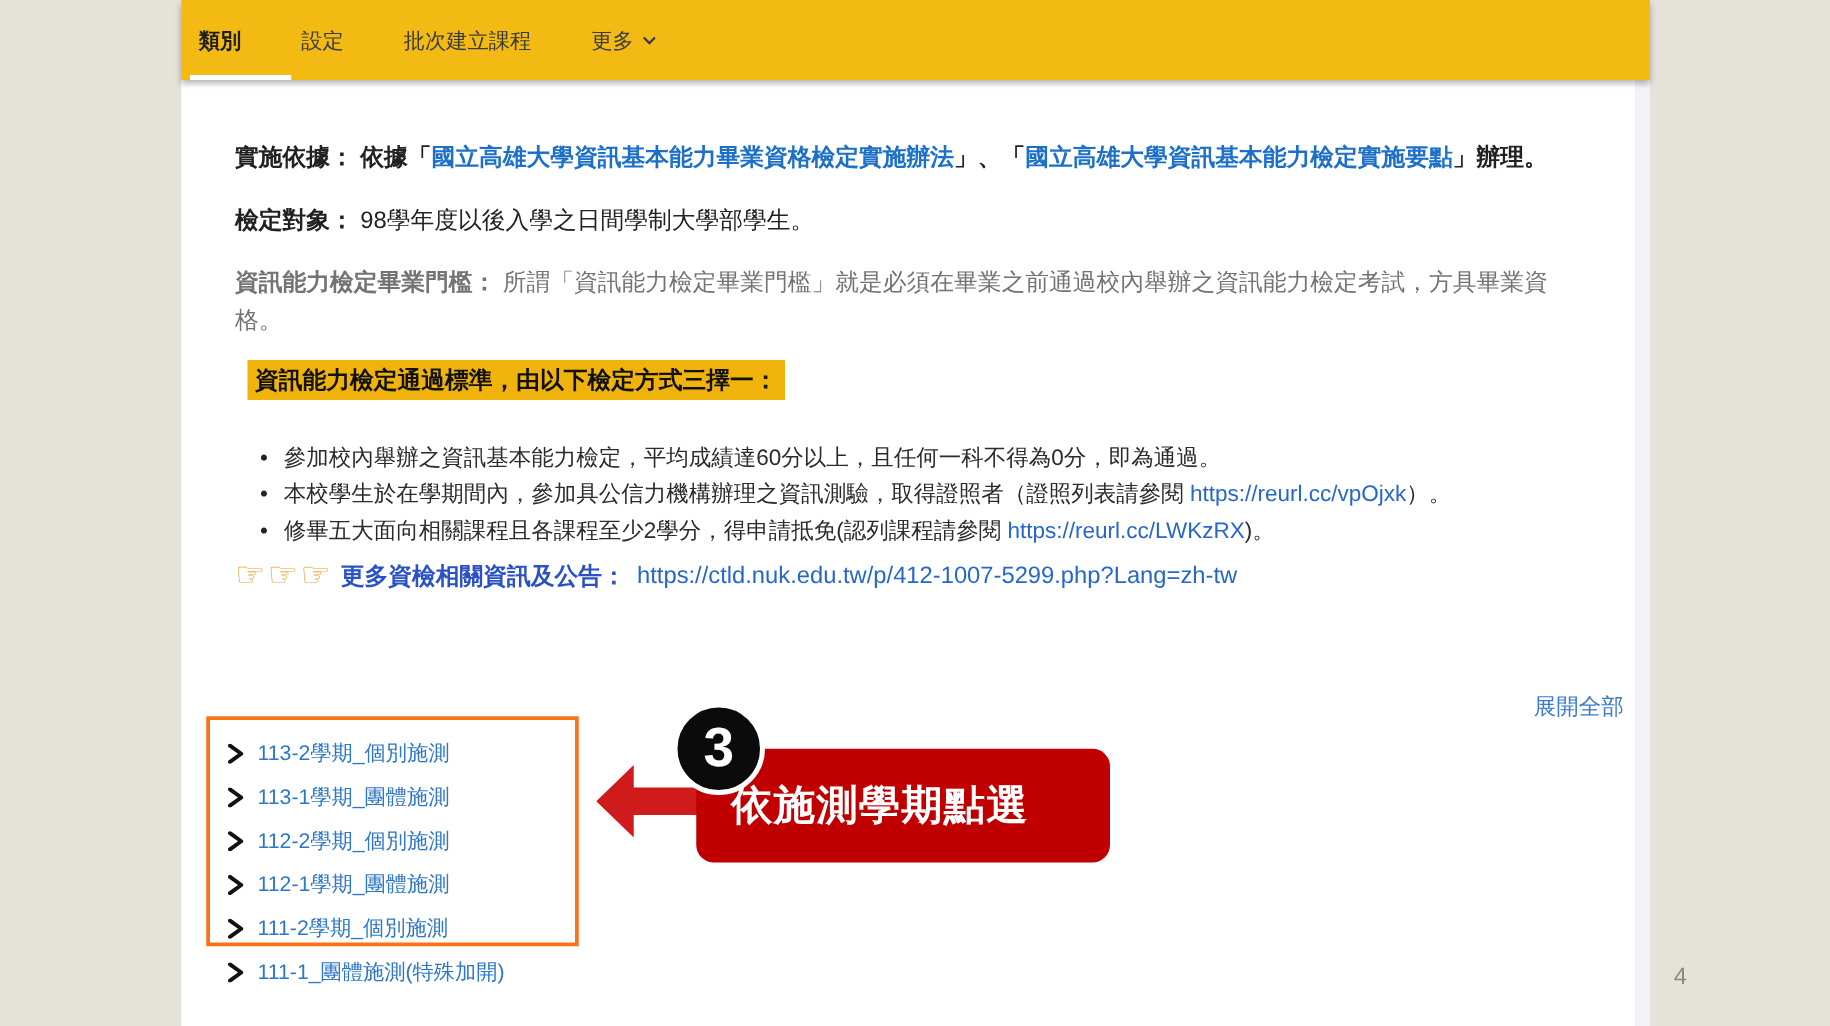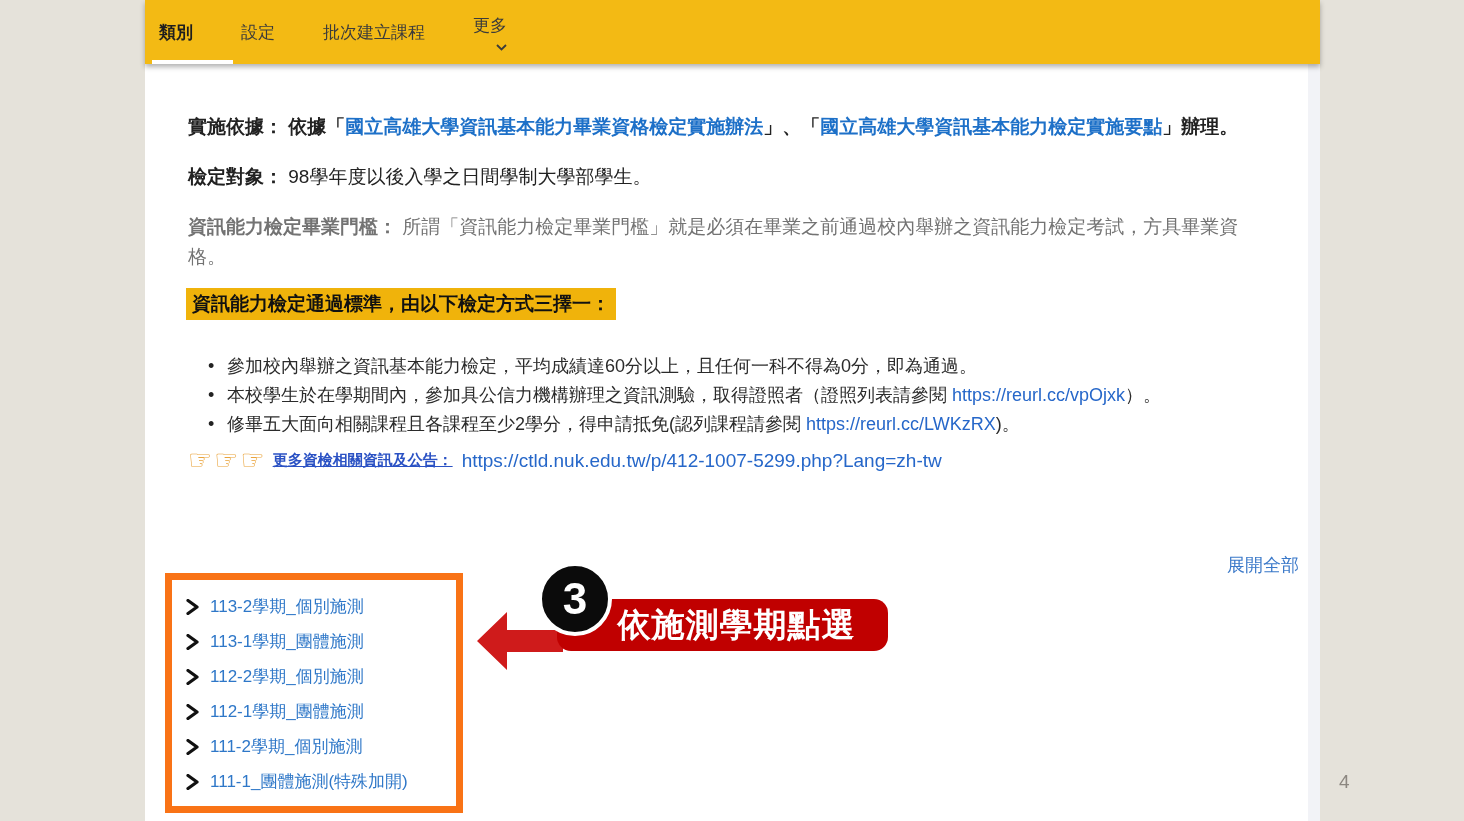--- a/index.html
+++ b/index.html
@@ -9,54 +9,54 @@
   .content-bg { position:absolute; left:145px; top:0; width:1175px; height:821px; background:#ffffff; }
   .scroll-track { position:absolute; left:1308px; top:64px; width:12px; height:757px; background:#F2F3F7; }
 
   
   .navbar { position:absolute; left:145px; top:0; width:1175px; height:64px; background:#F3BA14;
             box-shadow:0 3px 5px rgba(0,0,0,.30); display:flex; align-items:center;
             padding-left:14px; box-sizing:border-box; gap:48px; z-index:5; }
   .tab { font-size:17px; color:#3b3b3b; cursor:pointer; white-space:nowrap; }
   .tab.active { font-weight:bold; color:#1e1e1e; }
   .tab-underline { position:absolute; left:7px; bottom:0; width:81px; height:4px; background:#ffffff; }
-  .more-tab { display:flex; align-items:flex-end; gap:7px;flex-direction:column; }
+  .more-tab { display:flex; align-items:center; gap:7px; }
   .chev-down { width:11px; height:7px; }
 
   
   .abs { position:absolute; }
   .para { font-size:19px; color:#222222; line-height:30px; }
   .bold { font-weight:bold; }
   .blue-link { color:#1D70C8; font-weight:bold; text-decoration:none; cursor:pointer; }
   .pink { color:#737373; }
   .hl-heading { display:inline-block; background:#F0B30B; color:#111111; font-weight:bold;
                 font-size:19px; padding:3px 6px; }
   .methods { margin:0; padding:0; list-style:none; }
   .methods li { position:relative; font-size:18px; color:#2b2b2b; line-height:29px; padding-left:21px; }
   .methods li::before { content:"•"; position:absolute; left:2px; top:0; color:#222; }
   .inline-url { color:#2667C9; text-decoration:none; cursor:pointer; font-weight:normal; }
 
   .more-info { display:flex; align-items:center; }
   .fingers { font-size:27px; color:#E9A33B; letter-spacing:2px; line-height:27px; }
-  .more-label { font-size:15px; font-weight:bold; color:#2B52C4; margin-left:6px;text-decoration:underline; }
+  .more-label { font-size:19px; font-weight:bold; color:#2B52C4; margin-left:6px; }
   .more-url { font-size:19px; font-weight:normal; color:#2667C9; margin-left:9px; text-decoration:none; cursor:pointer; }
 
   .expand-all { font-size:18px; color:#3B79C9; cursor:pointer; }
 
   
-  .cat-box { position:absolute; left:165px; top:573px; width:298px; height:240px; box-sizing:border-box;
-             border:7px solid #f97316; background:#ffffff; padding:9px 0 0 14px; }
+  .cat-box { position:absolute; left:165px; top:573px; width:298px; height:184px; box-sizing:border-box;
+             border:3px solid #f97316; background:#ffffff; padding:9px 0 0 14px; }
   .cat-row { display:flex; align-items:center; height:35px; gap:11px; cursor:pointer; }
   .cat-chev { width:13px; height:16px; flex:0 0 13px; }
   .cat-link { font-size:17px; color:#2E77C8; text-decoration:none; white-space:nowrap; }
 
   
   .callout-arrow { position:absolute; left:477px; top:612px; z-index:1; }
-  .banner { position:absolute; left:557px; top:599px; width:331px; height:52px; background:#C00000;
-            border-radius:14px; display:flex; align-items:center; justify-content:center;
+  .banner { position:absolute; left:557px; top:599px; width:331px; height:91px; background:#C00000;
+            border-radius:14px; display:flex; align-items:center; justify-content:flex-start;
             padding-left:28px; box-sizing:border-box; z-index:2; }
   .banner-text { color:#ffffff; font-size:33px; font-weight:bold; letter-spacing:1px; white-space:nowrap; }
   .step-circle { position:absolute; left:538px; top:562px; width:66px; height:66px; background:#0b0b0b;
                  border:4px solid #ffffff; border-radius:50%; display:flex; align-items:center;
                  justify-content:center; z-index:3; }
   .step-num { color:#ffffff; font-size:44px; font-weight:bold; line-height:1; }
 
   .page-num { position:absolute; left:1339px; top:771px; font-size:19px; color:#8C8780; }
 </style>
 </head>
@@ -87,21 +87,21 @@
   <div class="abs para" style="left:188px; top:162px; width:1120px;">
     <span class="bold">檢定對象：</span>
     <span>98學年度以後入學之日間學制大學部學生。</span>
   </div>
 
   <div class="abs para pink" style="left:188px; top:212px; width:1082px;">
     <span class="bold">資訊能力檢定畢業門檻：</span>
     <span>所謂「資訊能力檢定畢業門檻」就是必須在畢業之前通過校內舉辦之資訊能力檢定考試，方具畢業資格。</span>
   </div>
 
-  <div class="abs" style="left:186px; top:288px;text-align:center;">
+  <div class="abs" style="left:198px; top:288px;text-align:center;">
     <span class="hl-heading">資訊能力檢定通過標準，由以下檢定方式三擇一：</span>
   </div>
 
   <ul class="methods abs" style="left:206px; top:340px; width:1080px;margin-top:12px;">
     <li>
       <span>參加校內舉辦之資訊基本能力檢定，平均成績達60分以上，且任何一科不得為0分，即為通過。</span>
     </li>
     <li>
       <span>本校學生於在學期間內，參加具公信力機構辦理之資訊測驗，取得證照者（證照列表請參閱 </span><a class="inline-url">https://reurl.cc/vpOjxk</a><span>）。</span>
     </li>

